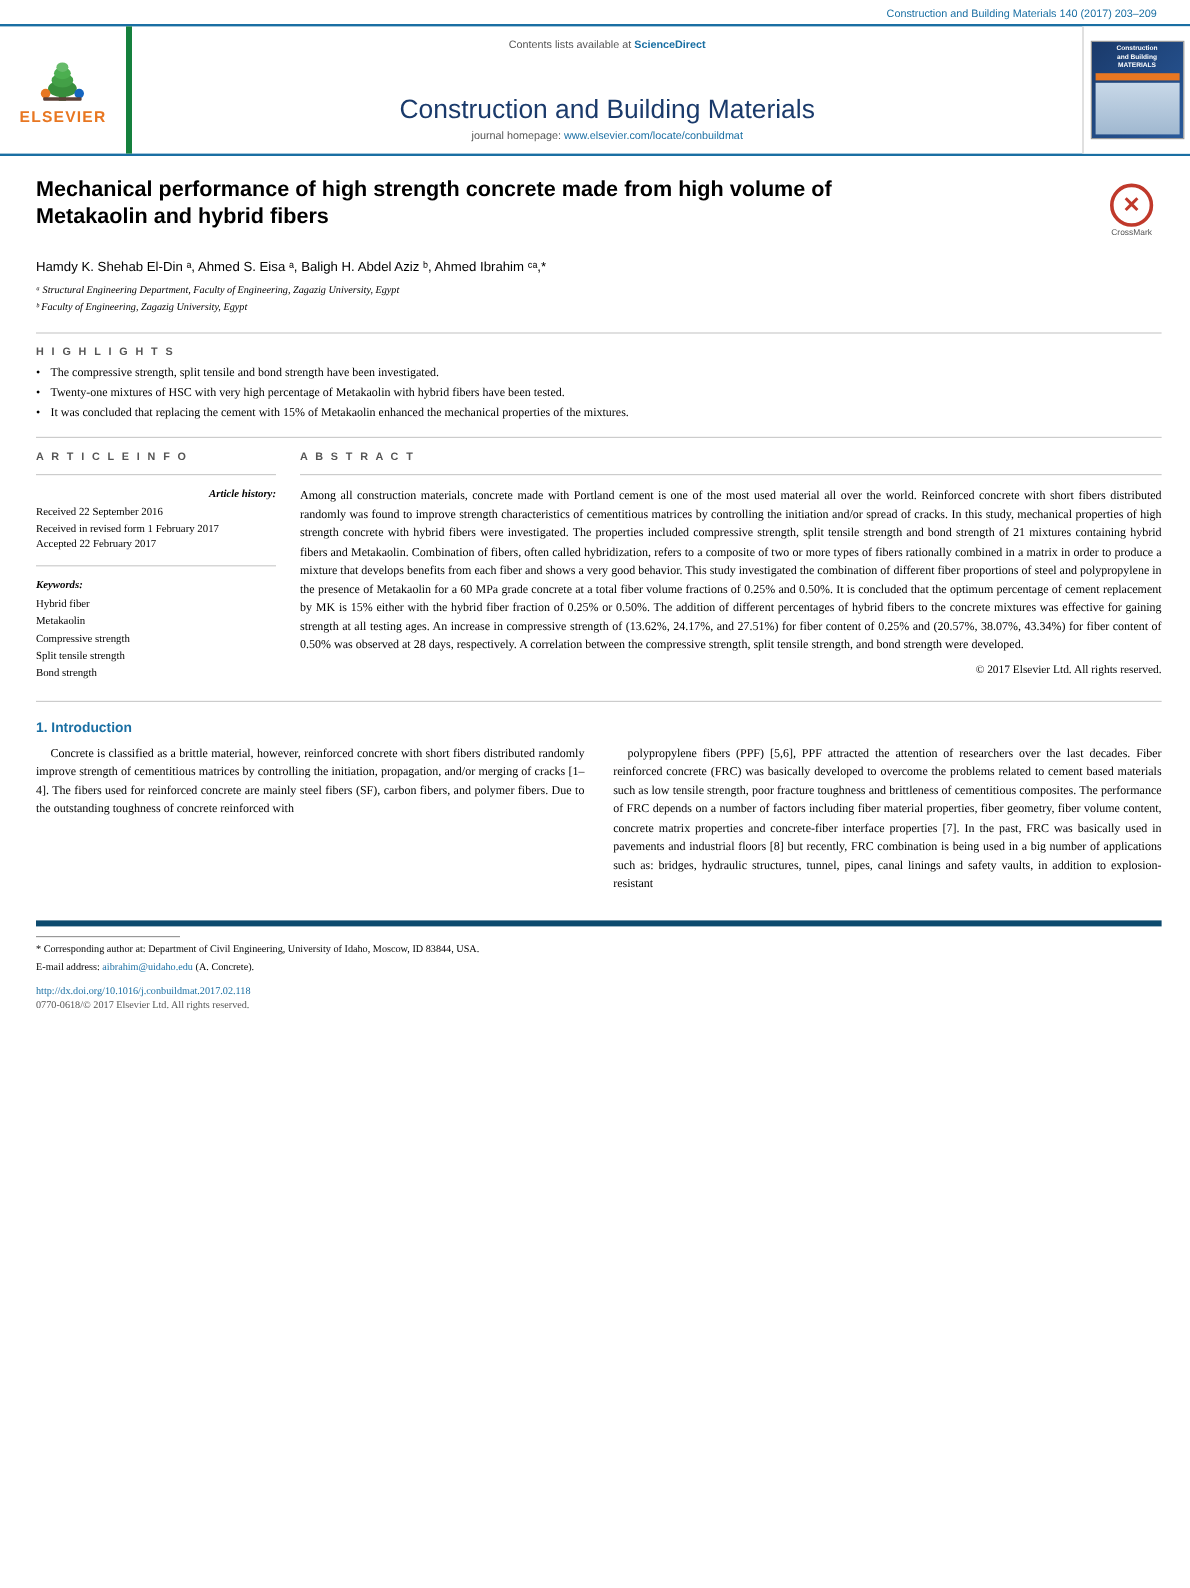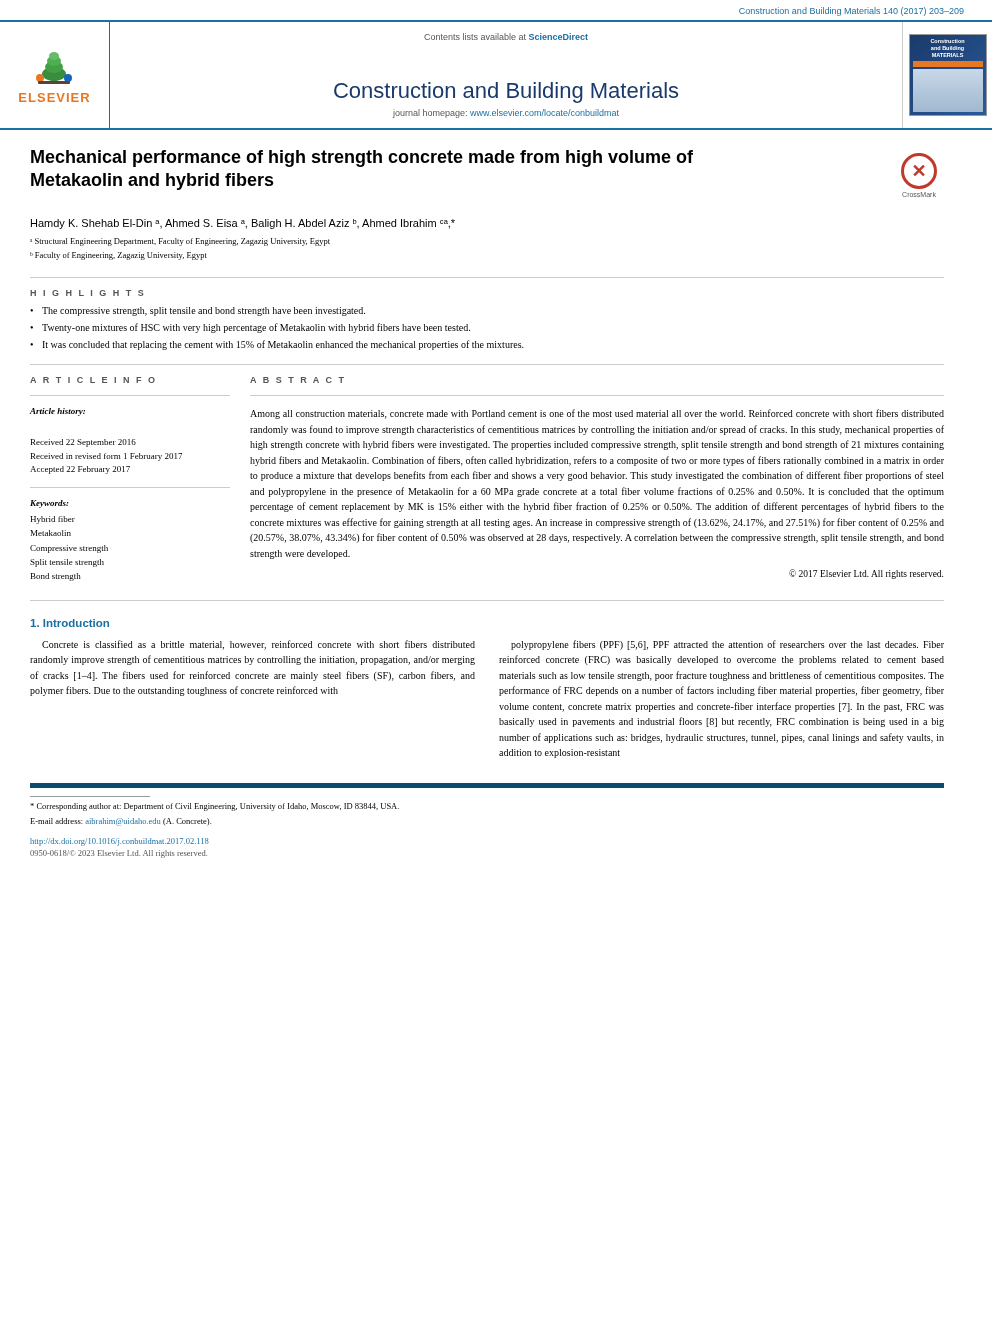--- a/index.html
+++ b/index.html
@@ -34,21 +34,21 @@
       display: flex;
       align-items: stretch;
       border-top: 2px solid #1a6fa3;
       border-bottom: 2px solid #1a6fa3;
       margin: 0 0 0 0;
     }
 
     .elsevier-logo-box {
       width: 110px;
       min-height: 90px;
-      border-right: 1px solid #15803d;
+      border-right: 5px solid #15803d;
       display: flex;
       flex-direction: column;
       align-items: center;
       justify-content: center;
       padding: 8px;
     }
 
     .elsevier-wordmark {
       font-family: Arial, sans-serif;
       font-size: 13px;
@@ -141,21 +141,21 @@
     }
 
     .cover-image-area {
       width: 100%;
       flex: 1;
       background: linear-gradient(180deg, #c8d8e8 0%, #a0b8d0 100%);
     }
 
     
     .article-content {
-      padding: 16px 48px 16px 30px;
+      padding: 16px 24px 16px 30px;
     }
 
     
     .article-title {
       font-size: 18px;
       font-weight: bold;
       font-family: Arial, sans-serif;
       color: #000;
       line-height: 1.3;
       margin-bottom: 14px;
@@ -208,20 +208,21 @@
     .authors-line {
       font-size: 11px;
       color: #000;
       margin-bottom: 6px;
       font-family: Arial, sans-serif;
     }
 
     
     .affiliations {
       font-size: 8.5px;
+      font-style: italic;
       color: #000;
       line-height: 1.5;
       margin-bottom: 16px;
     }
 
     .affil-line {
       margin-bottom: 1px;
     }
 
     
@@ -290,21 +291,22 @@
       letter-spacing: 2px;
       color: #555;
       text-transform: uppercase;
       margin-bottom: 6px;
     }
 
     .article-history-label {
       font-size: 9px;
       font-style: italic;
       font-weight: bold;
-      margin-bottom: 20px;
+      margin-bottom: 4px;
+      text-align: right;
     }
 
     .article-history-item {
       font-size: 9px;
       line-height: 1.5;
     }
 
     .keywords-label {
       font-size: 9px;
       font-style: italic;
@@ -557,18 +559,18 @@
         <span>* Corresponding author at: Department of Civil Engineering, University of Idaho, Moscow, ID 83844, USA.</span>
       </div>
       <div class="footnote">
         <span>E-mail address:</span>
         <span class="cite-ref">aibrahim@uidaho.edu</span>
         <span>(A. Concrete).</span>
       </div>
       <div class="doi-links">
         <span>http://dx.doi.org/10.1016/j.conbuildmat.2017.02.118</span>
       </div>
-      <div class="issn-line">0950-0618/© 2023 Elsevier Ltd. All rights reserved.</div>
+      <div class="issn-line">0770-0618/© 2017 Elsevier Ltd. All rights reserved.</div>
     </div>
 
   </div>
 
 </div>
 
 </body></html>

